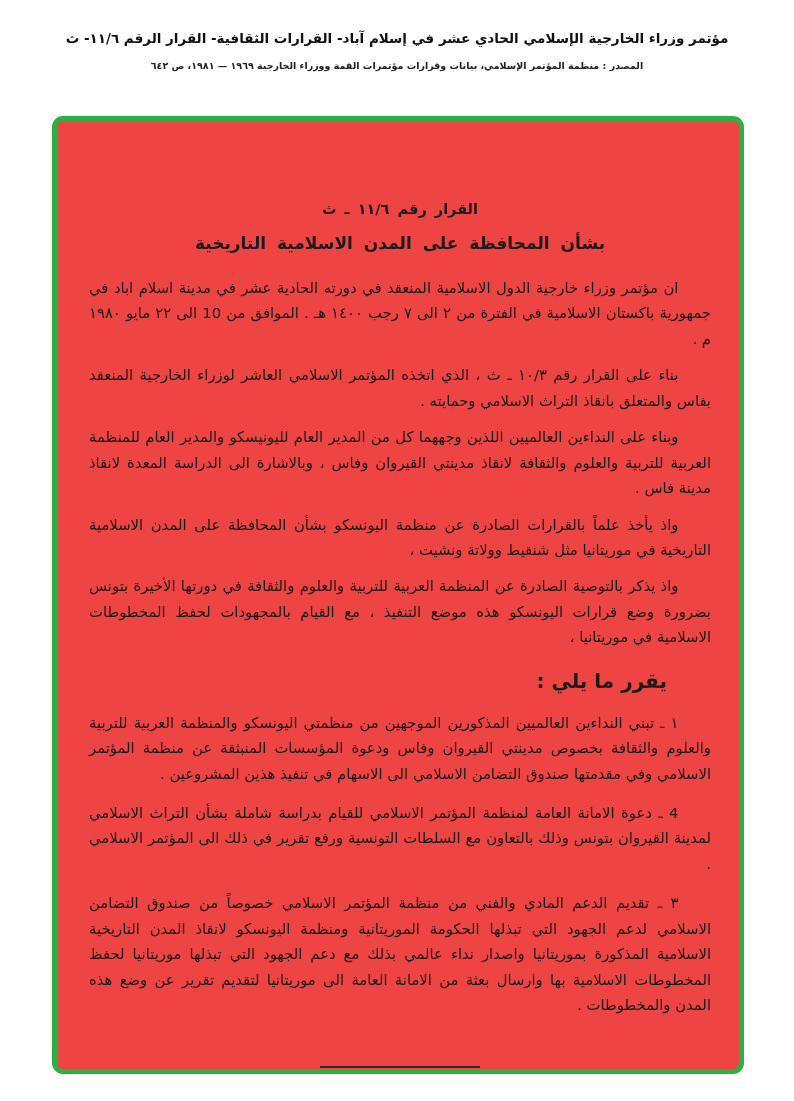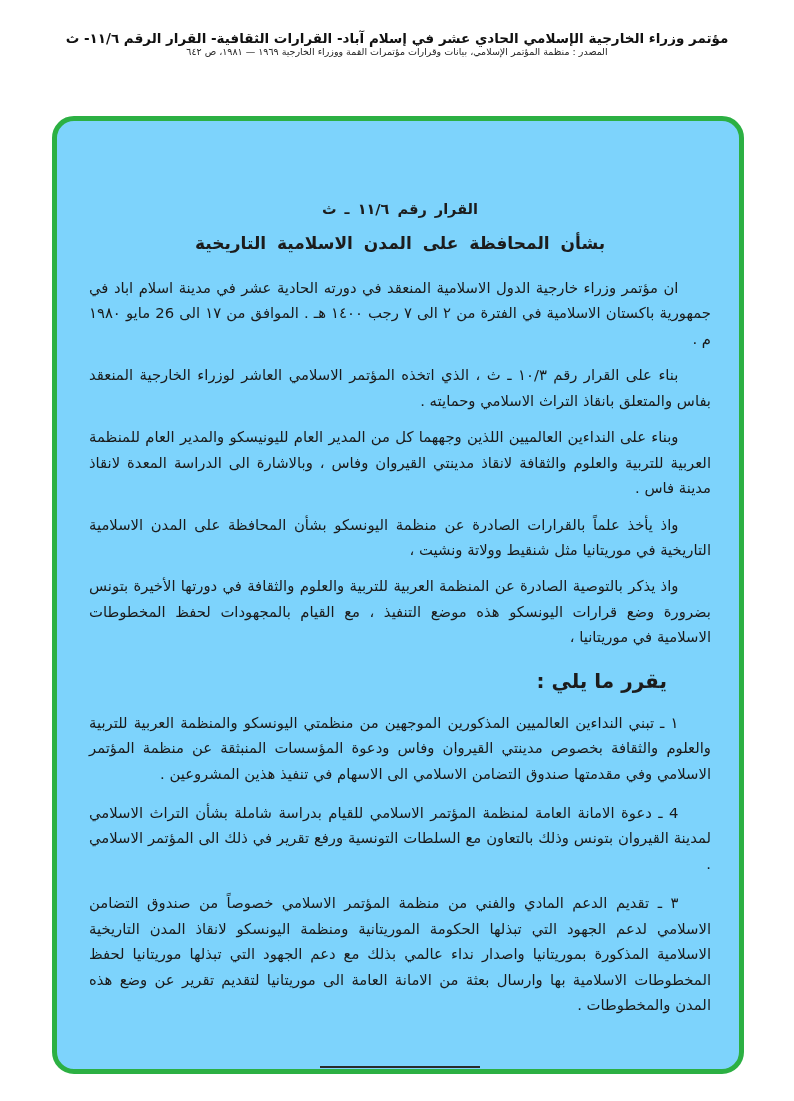--- a/index.html
+++ b/index.html
@@ -25,33 +25,34 @@
       text-align: center;
       direction: rtl;
     }
     .top-header .line1 {
       font-size: 13.5px;
       font-weight: bold;
       letter-spacing: 0.2px;
       color: #111;
     }
     .top-header .line2 {
+      margin-top: 14px;
       font-size: 9.5px;
-      font-weight: normal;
+      font-weight: bold;
       color: #222;
     }
     .green-box {
       position: absolute;
       top: 116px;
       left: 52px;
       width: 692px;
       height: 958px;
       border: 5px solid #2cb043;
-      border-radius: 22px;
-      background: #7dd3fc;
+      border-radius: 11px;
+      background: #ef4444;
     }
     .doc-content {
       direction: rtl;
       padding: 80px 28px 0 32px;
       height: 100%;
     }
     .title-block {
       text-align: center;
       margin-bottom: 22px;
     }
@@ -108,21 +109,21 @@
 
   <div class="green-box">
     <div class="doc-content">
 
       <div class="title-block">
         <div class="title-line1">القرار رقم ١١/٦ ـ ث</div>
         <div class="title-line2">بشأن المحافظة على المدن الاسلامية التاريخية</div>
       </div>
 
       <div class="preamble">
-        <p>ان مؤتمر وزراء خارجية الدول الاسلامية المنعقد في دورته الحادية عشر في مدينة اسلام اباد في جمهورية باكستان الاسلامية في الفترة من ٢ الى ٧ رجب ١٤٠٠ هـ . الموافق من ١٧ الى 26 مايو ١٩٨٠ م .</p>
+        <p>ان مؤتمر وزراء خارجية الدول الاسلامية المنعقد في دورته الحادية عشر في مدينة اسلام اباد في جمهورية باكستان الاسلامية في الفترة من ٢ الى ٧ رجب ١٤٠٠ هـ . الموافق من 10 الى ٢٢ مايو ١٩٨٠ م .</p>
         <p>بناء على القرار رقم ١٠/٣ ـ ث ، الذي اتخذه المؤتمر الاسلامي العاشر لوزراء الخارجية المنعقد بفاس والمتعلق بانقاذ التراث الاسلامي وحمايته .</p>
         <p>وبناء على النداءين العالميين اللذين وجههما كل من المدير العام لليونيسكو والمدير العام للمنظمة العربية للتربية والعلوم والثقافة لانقاذ مدينتي القيروان وفاس ، وبالاشارة الى الدراسة المعدة لانقاذ مدينة فاس .</p>
         <p>واذ يأخذ علماً بالقرارات الصادرة عن منظمة اليونسكو بشأن المحافظة على المدن الاسلامية التاريخية في موريتانيا مثل شنقيط وولاتة ونشيت ،</p>
         <p>واذ يذكر بالتوصية الصادرة عن المنظمة العربية للتربية والعلوم والثقافة في دورتها الأخيرة بتونس بضرورة وضع قرارات اليونسكو هذه موضع التنفيذ ، مع القيام بالمجهودات لحفظ المخطوطات الاسلامية في موريتانيا ،</p>
       </div>
 
       <div class="decision-line">يقرر ما يلي :</div>
 
       <div class="decision-items">
         <p>١ ـ تبني النداءين العالميين المذكورين الموجهين من منظمتي اليونسكو والمنظمة العربية للتربية والعلوم والثقافة بخصوص مدينتي القيروان وفاس ودعوة المؤسسات المنبثقة عن منظمة المؤتمر الاسلامي وفي مقدمتها صندوق التضامن الاسلامي الى الاسهام في تنفيذ هذين المشروعين .</p>

